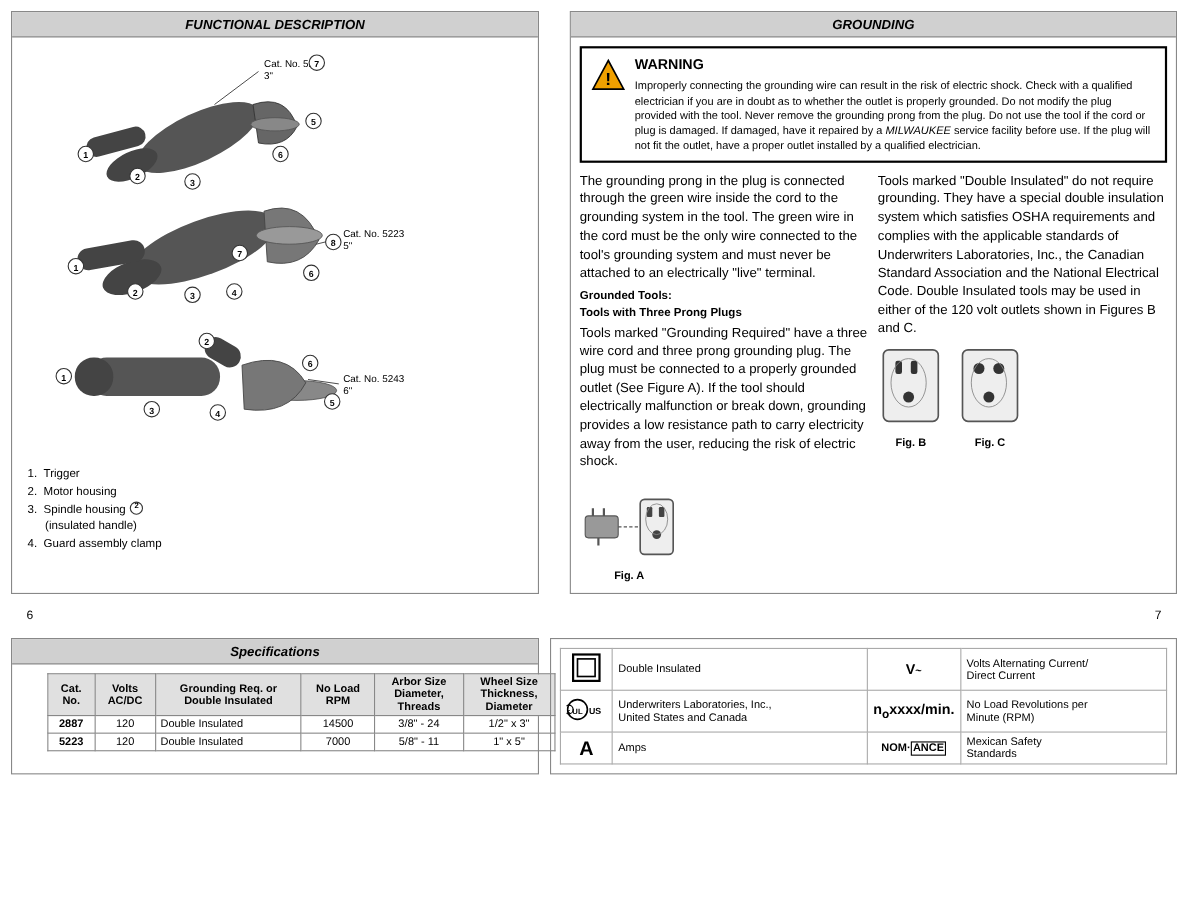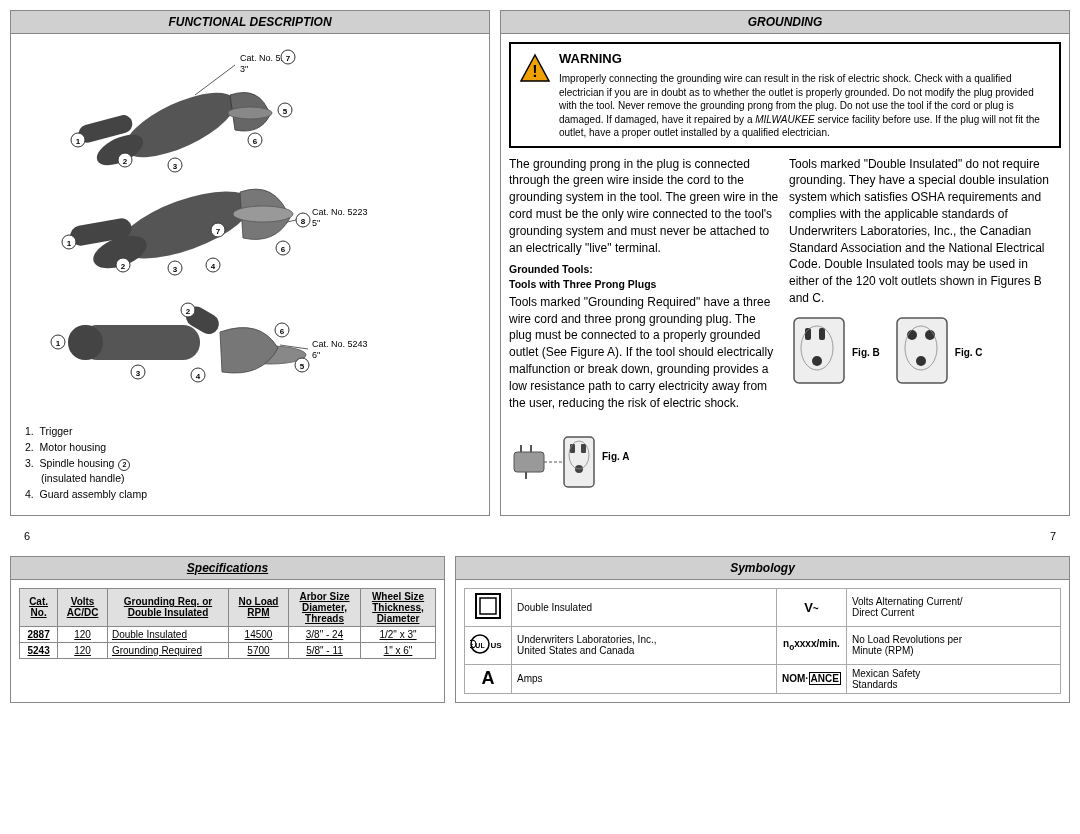--- a/index.html
+++ b/index.html
@@ -16,21 +16,21 @@
     .page {
       display: flex;
       flex-direction: column;
       width: 1080px;
       padding: 10px;
       gap: 10px;
     }
 
     .top-row {
       display: flex;
-      gap: 10px;
+      gap: 28px;
       width: 100%;
     }
 
     .bottom-row {
       display: flex;
       gap: 10px;
       width: 100%;
     }
 
     
@@ -141,21 +141,21 @@
     }
 
     .section-title {
       font-weight: bold;
       margin-bottom: 2px;
       font-size: 10.5px;
     }
 
     .figure-item {
       display: flex;
-      flex-direction: row;
+      flex-direction: column;
       align-items: center;
       gap: 3px;
     }
 
     .figure-label {
       font-weight: bold;
       font-size: 10px;
     }
 
     
@@ -167,34 +167,34 @@
     .grounding-left-text {
       flex: 1;
     }
 
     .grounding-right-text {
       flex: 1;
     }
 
     
     .specs-panel {
-      width: 435px;
+      width: 480px;
       flex-shrink: 0;
-      text-decoration: underline;
     }
 
     .symbology-panel {
       flex: 1;
     }
 
     
     .specs-table {
       width: 100%;
       border-collapse: collapse;
       font-size: 10px;
+      margin-left: 24px;
     }
 
     .specs-table th,
     .specs-table td {
       border: 1px solid #888;
       padding: 2px 4px;
       text-align: center;
     }
 
     .specs-table th {
@@ -367,21 +367,21 @@
               <circle cx="252" cy="65" r="7" fill="white" stroke="#333" stroke-width="1"></circle>
               <text x="252" y="69" text-anchor="middle" font-size="8" font-family="Arial" font-weight="bold">5</text>
             </g>
           </svg>
         </div>
 
         <div class="parts-list">
           <div>
             <div class="parts-list-item">1.&nbsp;&nbsp;Trigger</div>
             <div class="parts-list-item">2.&nbsp;&nbsp;Motor housing</div>
-            <div class="parts-list-item" style="display:flex;gap:4px;align-items:flex-end;">
+            <div class="parts-list-item" style="display:flex;gap:4px;align-items:flex-start;">
               <span>3.&nbsp;&nbsp;Spindle housing</span>
               <span style="display:flex;flex-direction:column;">
                 <span style="display:flex;align-items:center;gap:4px;">
                   <span style="border:1px solid #333;border-radius:50%;width:12px;height:12px;display:inline-flex;align-items:center;justify-content:center;font-size:7px;font-weight:bold;">2</span>
                 </span>
               </span>
             </div>
             <div class="parts-list-item" style="padding-left:16px;">(insulated handle)</div>
             <div class="parts-list-item">4.&nbsp;&nbsp;Guard assembly clamp</div>
           </div>
@@ -510,34 +510,33 @@
           <tbody>
             <tr>
               <td><strong>2887</strong></td>
               <td>120</td>
               <td class="left-align">Double Insulated</td>
               <td>14500</td>
               <td>3/8" - 24</td>
               <td>1/2" x 3"</td>
             </tr>
             <tr>
-              <td><strong>5243</strong></td>
+              <td><strong>5223</strong></td>
               <td>120</td>
-              <td class="left-align">Grounding Required</td>
-              <td>5700</td>
+              <td class="left-align">Double Insulated</td>
+              <td>7000</td>
               <td>5/8" - 11</td>
-              <td>1" x 6"</td>
+              <td>1" x 5"</td>
             </tr>
           </tbody>
         </table>
       </div>
     </div>
 
     <div class="panel symbology-panel">
-      <div class="panel-header" style="font-style:italic;">Symbology</div>
       <div class="panel-content">
         <table class="sym-table">
           <tbody>
             <tr>
               <td class="sym-icon" style="width:40px;">
                 <svg width="28" height="28" viewBox="0 0 28 28">
                   <rect x="2" y="2" width="24" height="24" fill="none" stroke="#000" stroke-width="2"></rect>
                   <rect x="6" y="6" width="16" height="16" fill="none" stroke="#000" stroke-width="1.5"></rect>
                 </svg>
               </td>
@@ -552,21 +551,21 @@
                   <circle cx="10" cy="14" r="9" fill="none" stroke="#000" stroke-width="1.5"></circle>
                   <text x="10" y="18" text-anchor="middle" font-size="7" font-family="Arial" font-weight="bold">UL</text>
 
                   <text x="26" y="18" text-anchor="middle" font-size="8" font-family="Arial">US</text>
 
                   <circle cx="2" cy="14" r="4" fill="none" stroke="#000" stroke-width="1"></circle>
                   <text x="2" y="17" text-anchor="middle" font-size="5" font-family="Arial">c</text>
                 </svg>
               </td>
               <td class="sym-desc">Underwriters Laboratories, Inc.,<br>United States and Canada</td>
-              <td class="sym-icon" style="font-family: Arial; font-size:10px; font-weight:bold;">n<sub>o</sub>xxxx/min.</td>
+              <td class="sym-icon" style="font-family: Arial; font-size:13px; font-weight:bold;">n<sub>o</sub>xxxx/min.</td>
               <td class="sym-desc">No Load Revolutions per<br>Minute (RPM)</td>
             </tr>
             <tr>
               <td class="sym-icon" style="font-family: Arial; font-size:18px; font-weight:bold;">A</td>
               <td class="sym-desc">Amps</td>
               <td class="sym-icon" style="font-family: Arial; font-size:10px; font-weight:bold; white-space:nowrap;">NOM·<span style="border:1px solid #000;padding:0 1px;font-size:10px;">ANCE</span></td>
               <td class="sym-desc">Mexican Safety<br>Standards</td>
             </tr>
           </tbody>
         </table>

